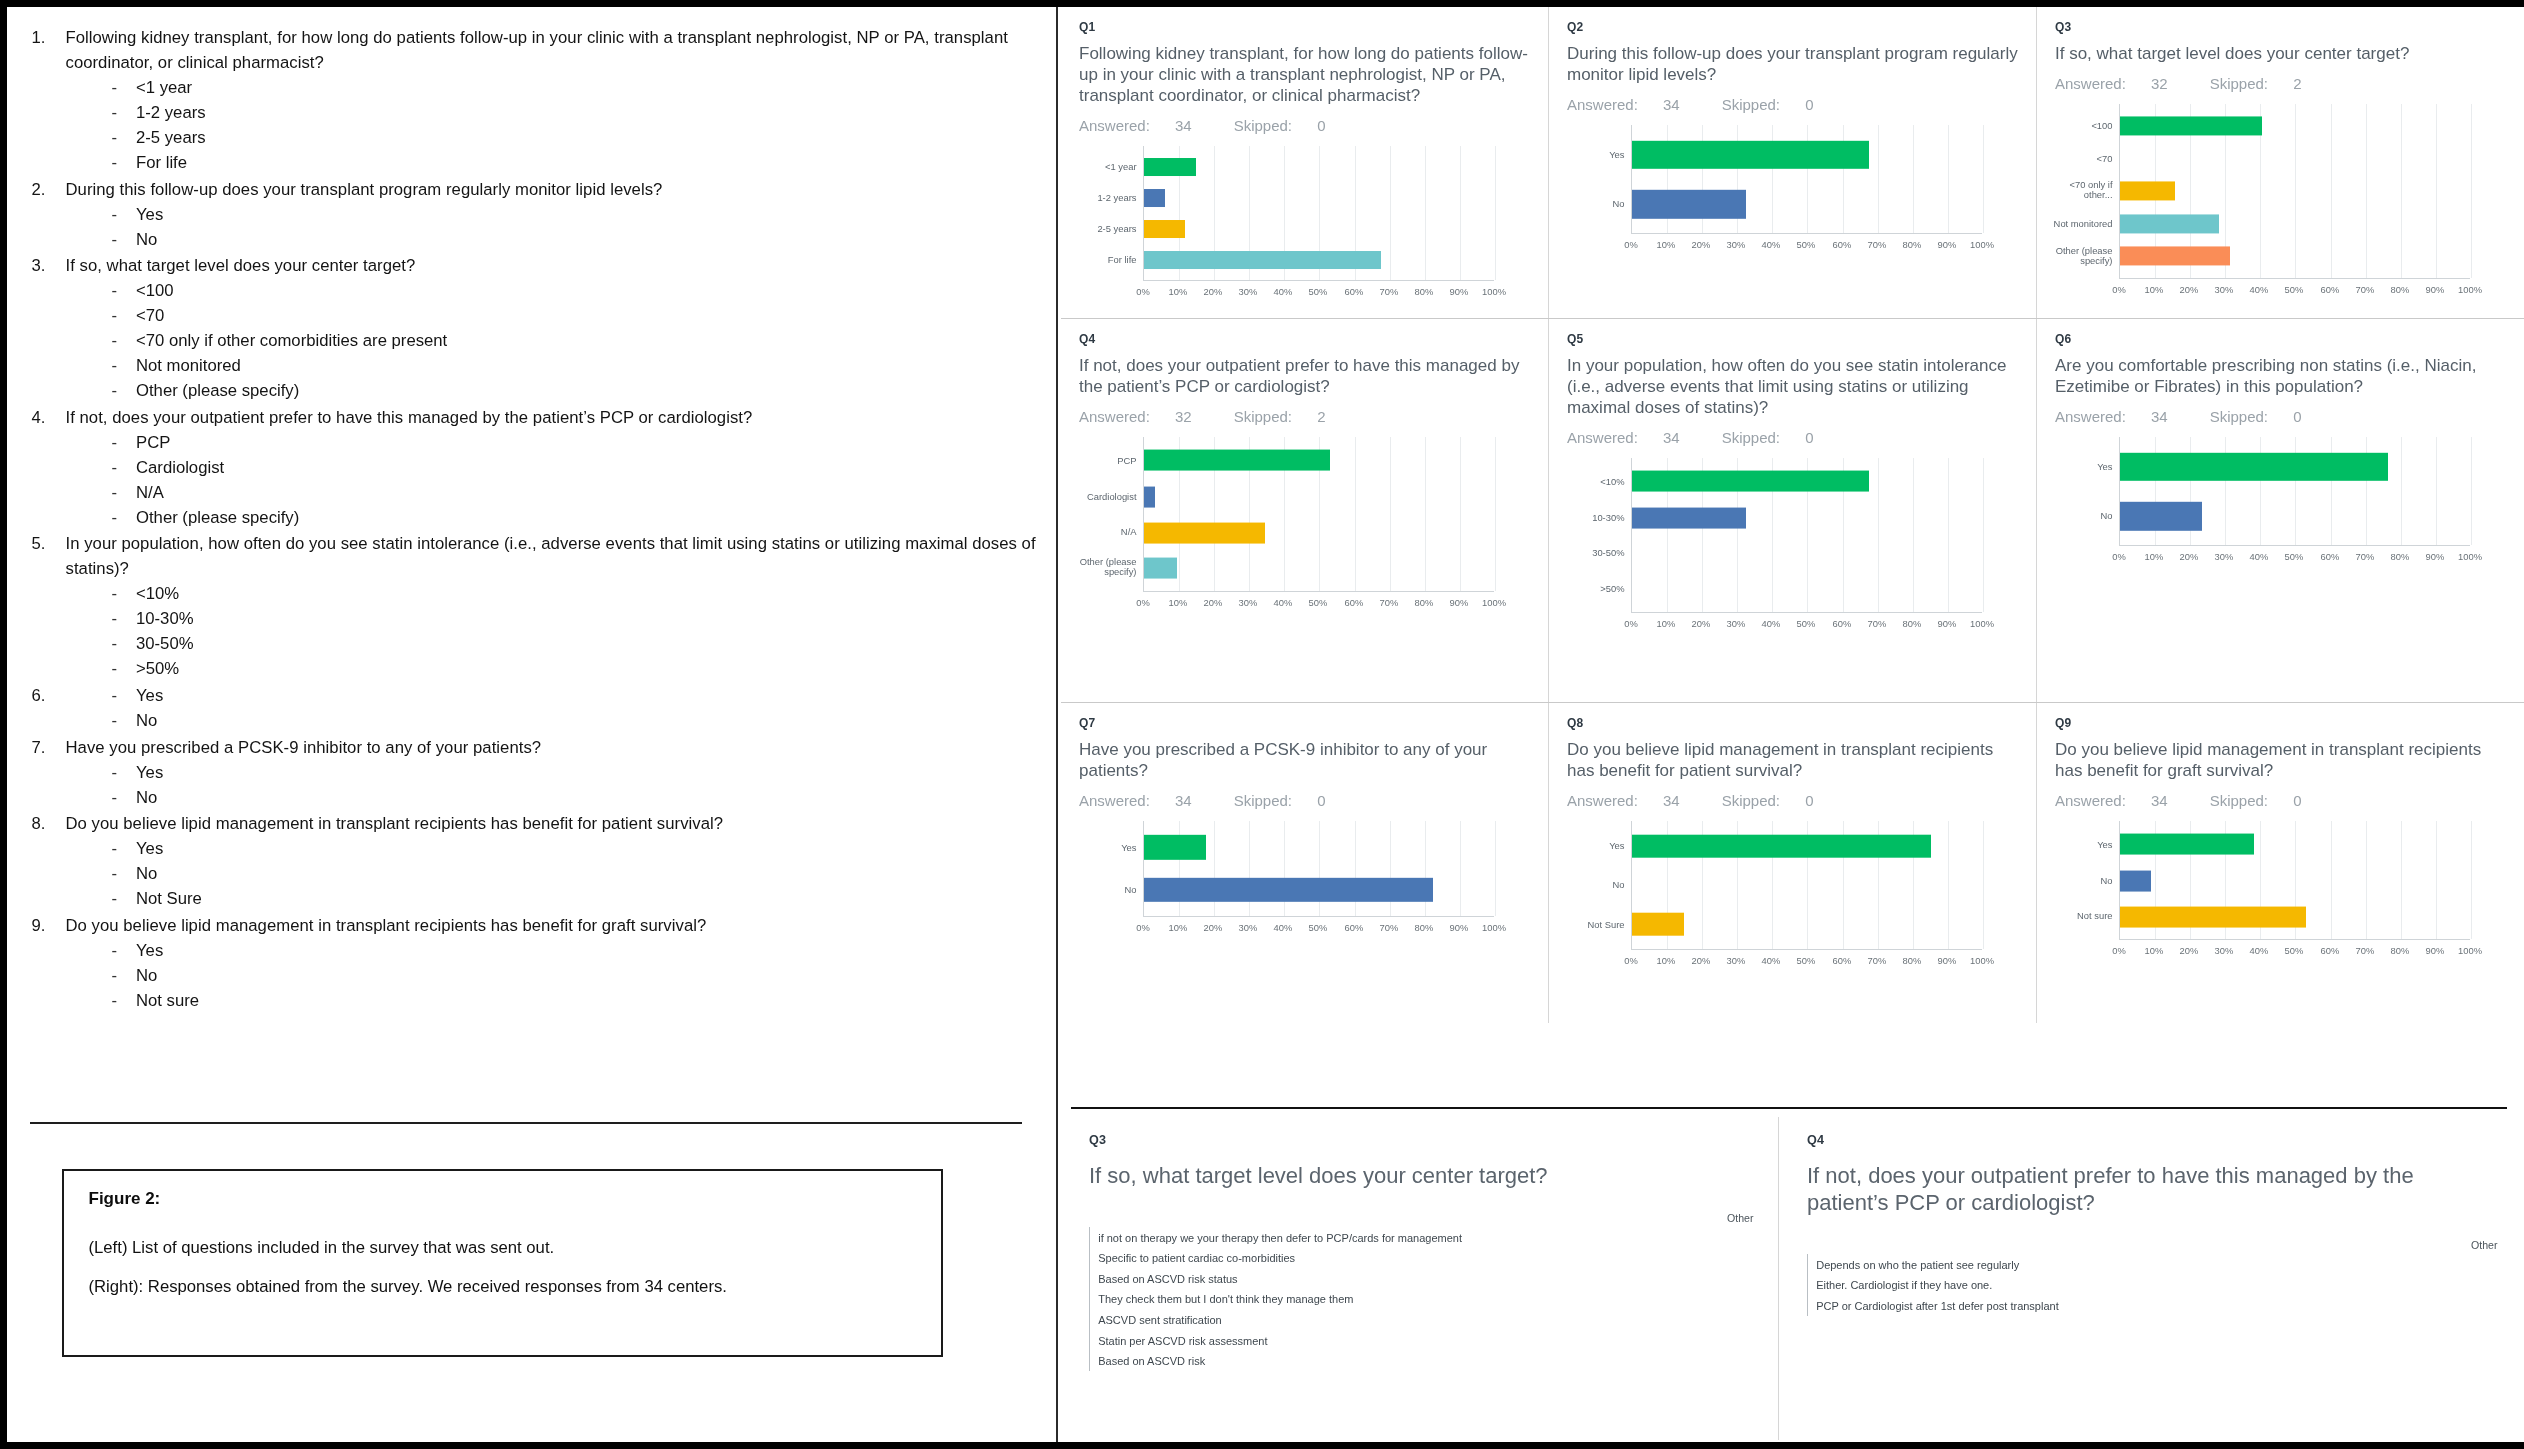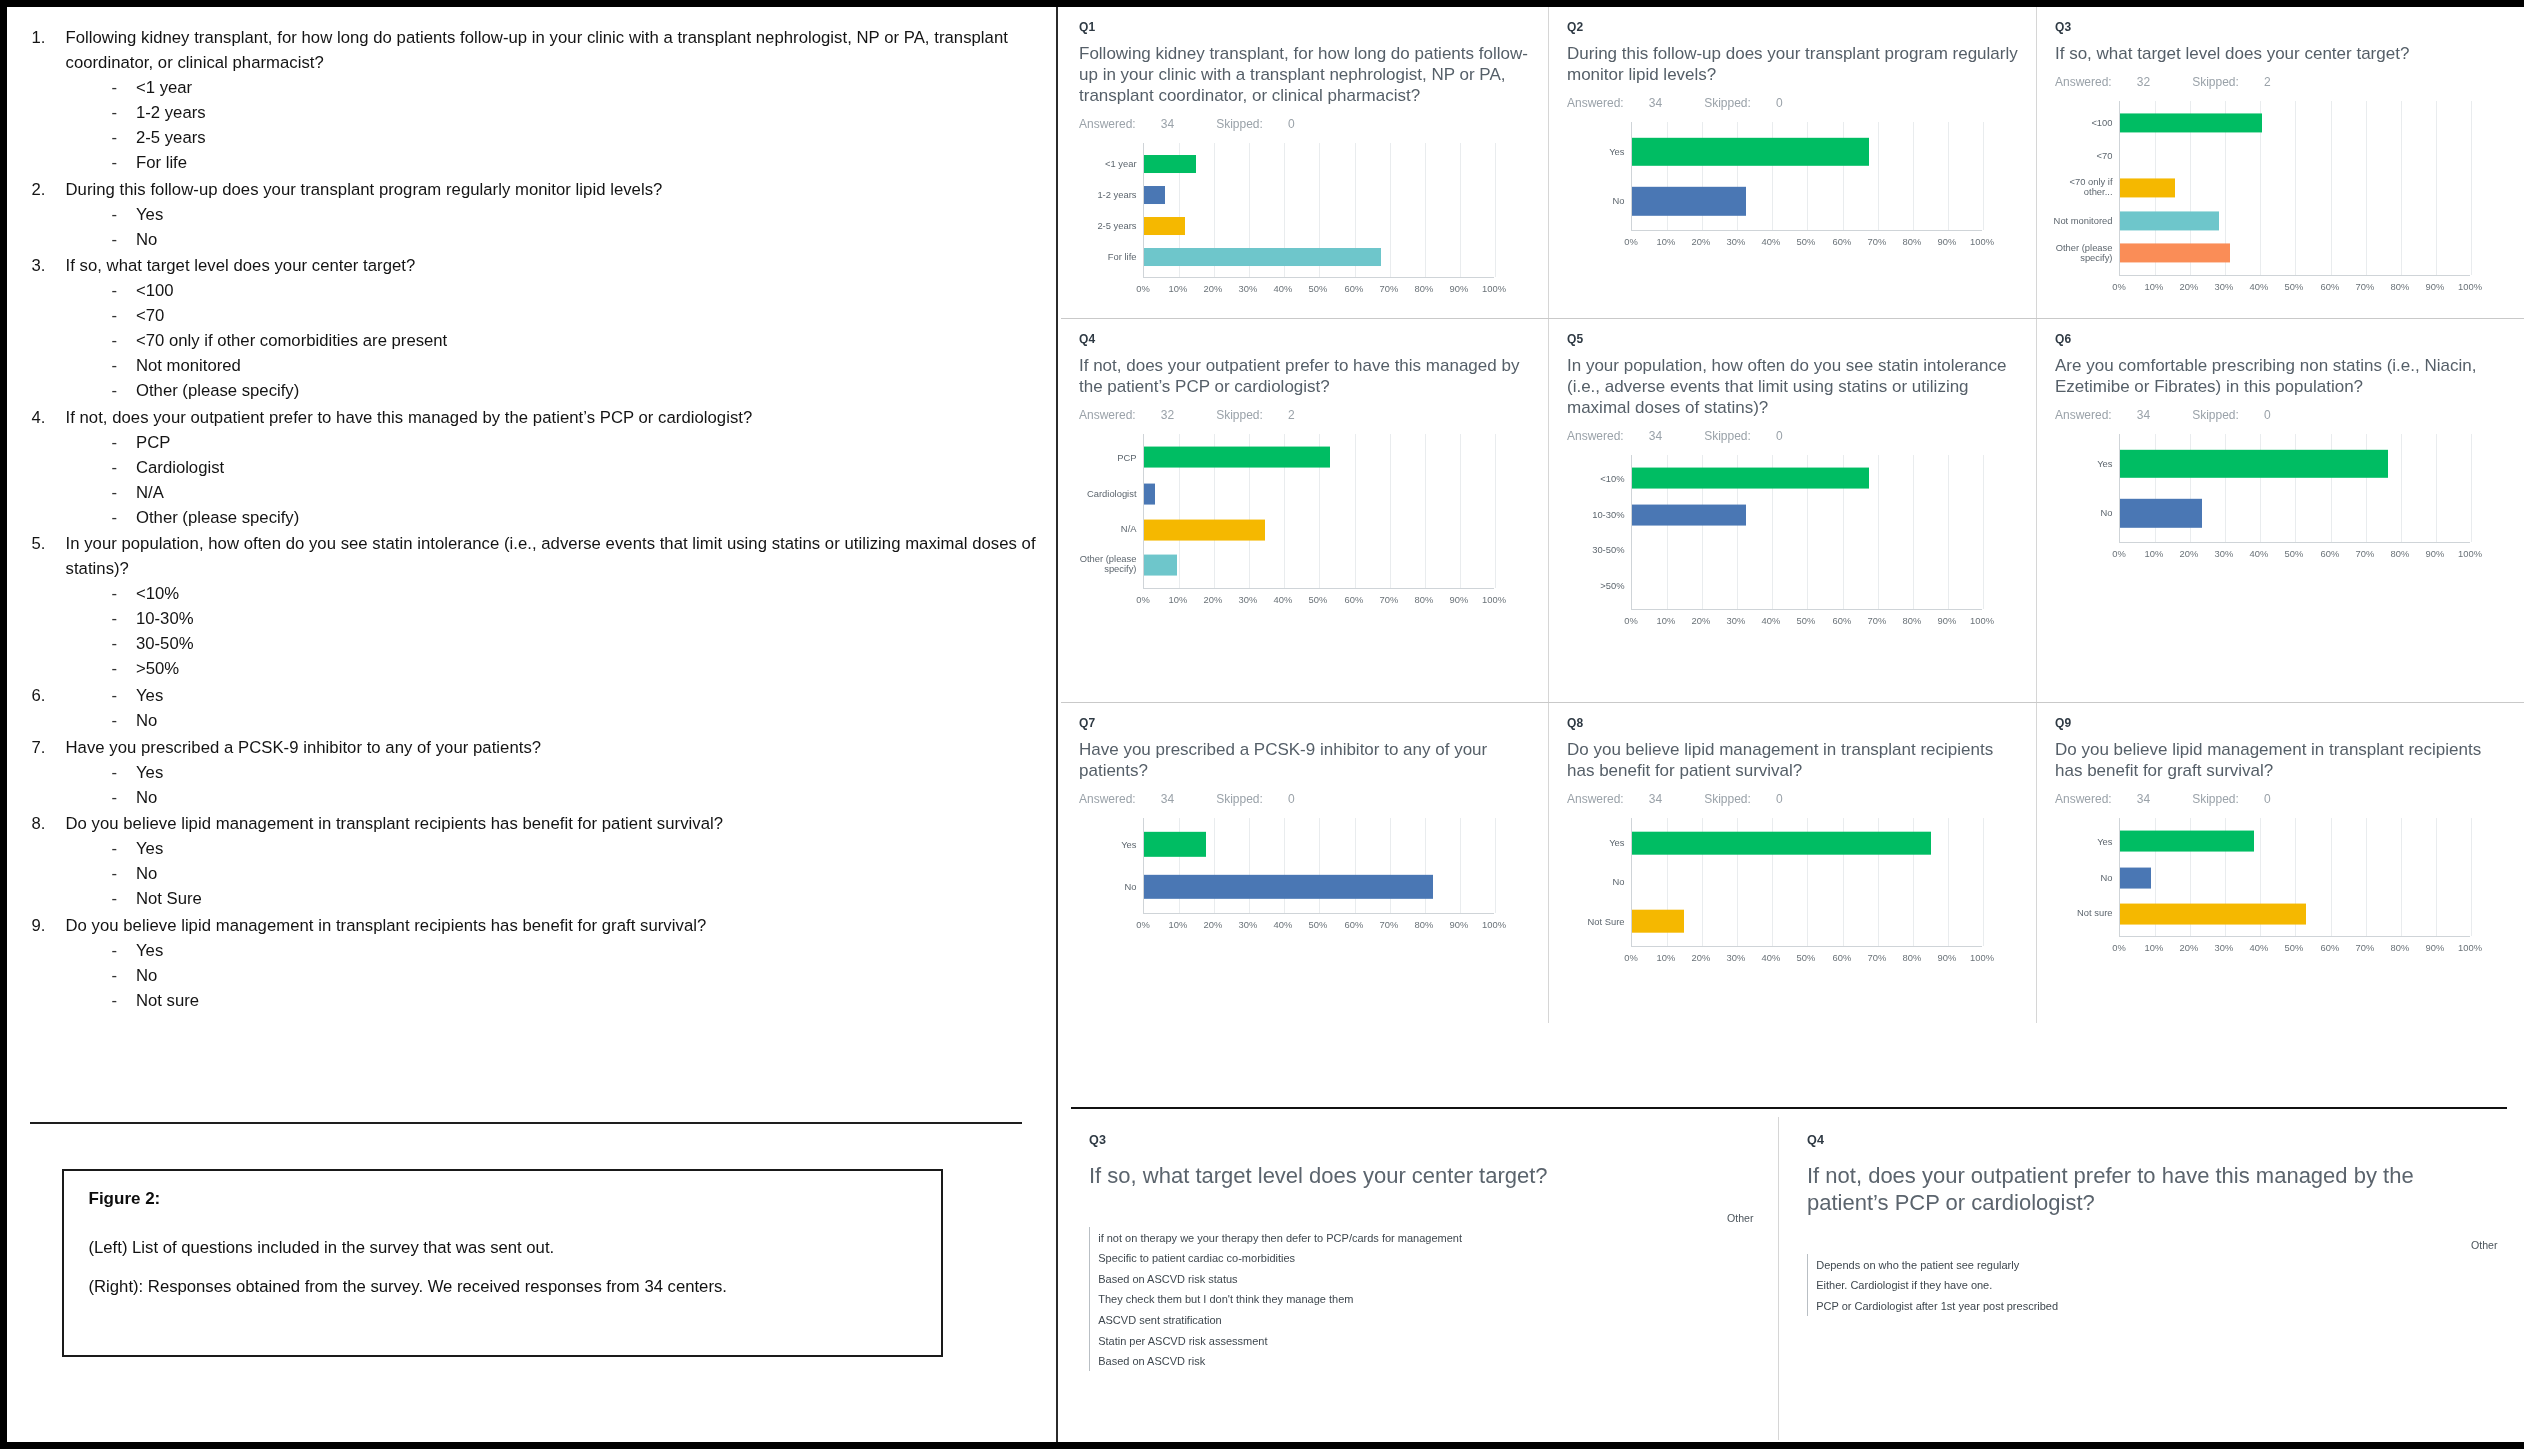--- a/index.html
+++ b/index.html
@@ -71,21 +71,21 @@
   .hdiv { border-bottom:1.2px solid #c9c9c9; }
 
   .qtag {
     font-size:12px; font-weight:bold; color:#2f3a44;
     letter-spacing:0.2px; margin:0 0 9px 0;
   }
   .qhead {
     font-size:17px; color:#555f68; line-height:21px;
     font-weight:400; margin:0 0 11.4px 0;
   }
-  .meta { font-size:12px; color:#9aa2a9; margin:0 0 4.9px 0; }
+  .meta { font-size:15px; color:#9aa2a9; margin:0 0 4.9px 0; }
   .meta span { margin-right:21px; }
 
   
   .chart { position:relative; margin-top:11.4px; }
   .chart-inner { display:flex; }
   .cat-col { flex:0 0 64px; }
   .plot-col { flex:1 1 auto; position:relative; }
   .plot {
     position:relative;
     border-left:1.2px solid #cfd4d8;
@@ -837,20 +837,20 @@
             <li>Based on ASCVD risk</li>
           </ul>
         </div>
         <div class="open-cell" style="width: 743px;">
           <div class="qtag">Q4</div>
           <div class="qhead">If not, does your outpatient prefer to have this managed by the patient’s PCP or cardiologist?</div>
           <div class="open-lbl">Other</div>
           <ul class="open-list">
             <li>Depends on who the patient see regularly</li>
             <li>Either. Cardiologist if they have one.</li>
-            <li>PCP or Cardiologist after 1st year post prescribed</li>
+            <li>PCP or Cardiologist after 1st defer post transplant</li>
           </ul>
         </div>
       </div>
   </div>
 
 </div>
 
 
 </body></html>

